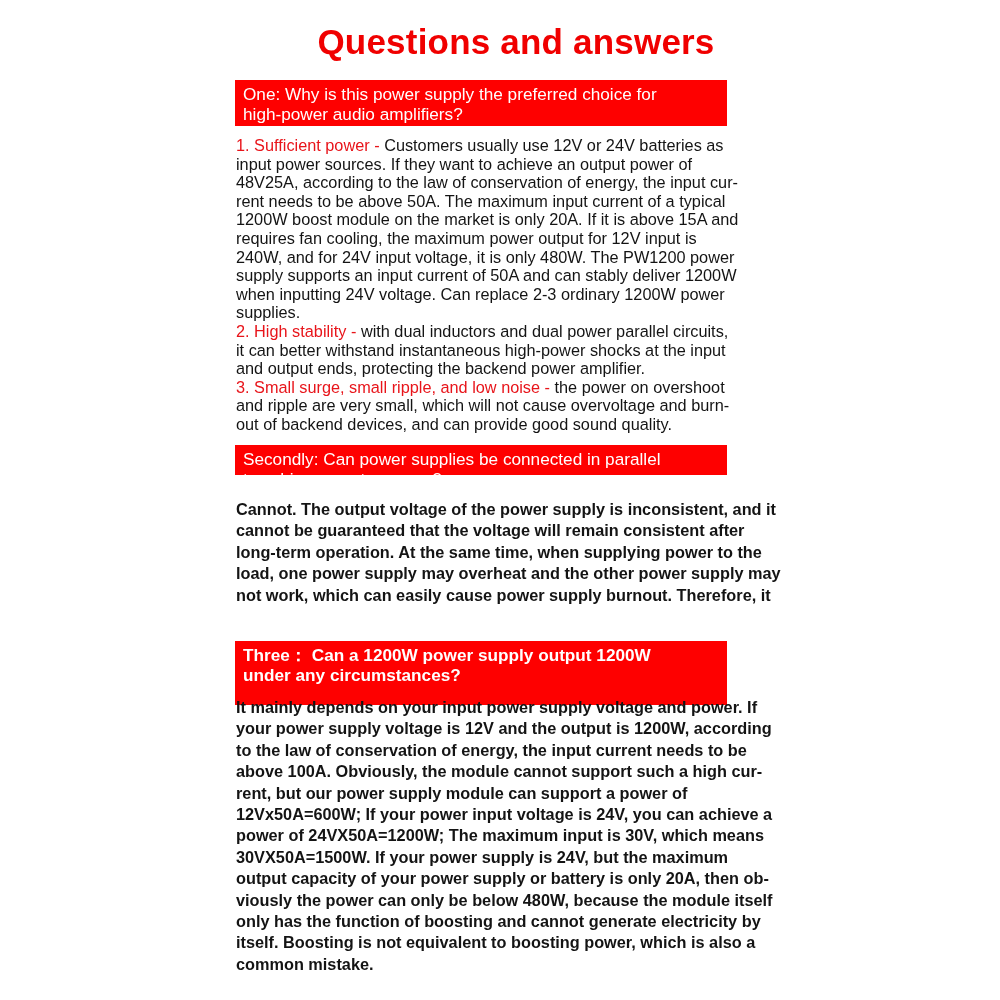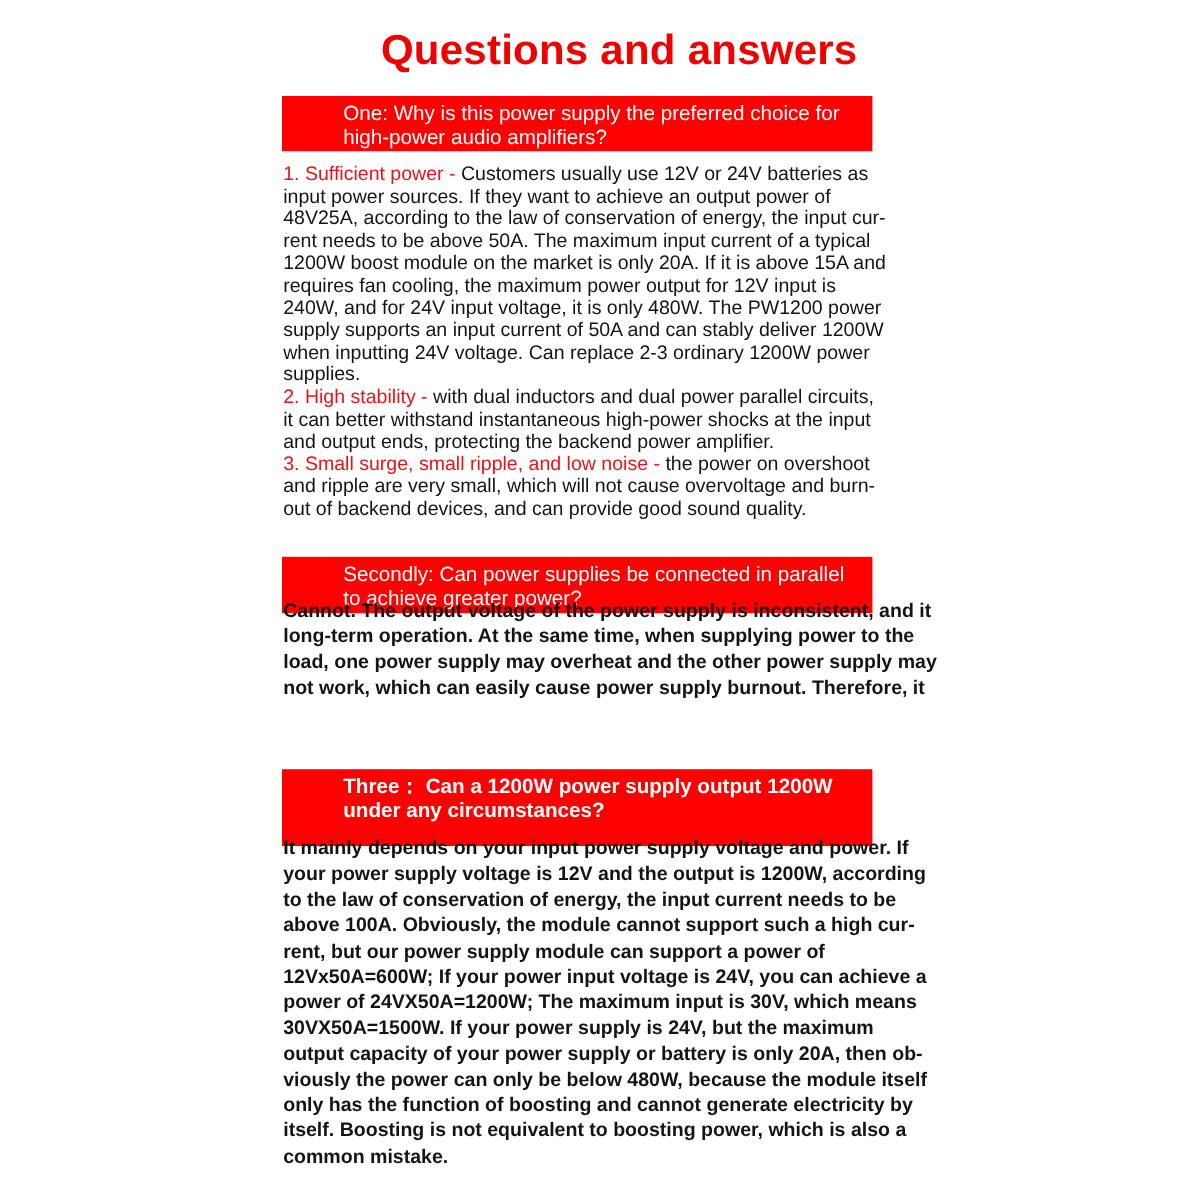--- a/index.html
+++ b/index.html
@@ -31,21 +31,21 @@
     position: absolute;
     left: 235px;
     width: 492px;
     background: #fe0000;
     color: #ffffff;
     font-size: 17.2px;
     line-height: 20px;
     padding: 4px 8px 4px 8px;
     box-sizing: border-box;
   }
-  .q-header span { display: block; white-space: nowrap; margin-left: 43px; }
+  .q-header span { display: block; white-space: nowrap; }
   .answer {
     position: absolute;
     left: 236px;
     width: 540px;
     font-size: 16.3px;
     color: #141414;
   }
   .answer .line {
     display: block;
     white-space: nowrap;
@@ -76,27 +76,28 @@
   <span class="line">when inputting 24V voltage. Can replace 2-3 ordinary 1200W power</span>
   <span class="line">supplies.</span>
   <span class="line"><span class="red">2. High stability - </span><span>with dual inductors and dual power parallel circuits,</span></span>
   <span class="line">it can better withstand instantaneous high-power shocks at the input</span>
   <span class="line">and output ends, protecting the backend power amplifier.</span>
   <span class="line"><span class="red">3. Small surge, small ripple, and low noise - </span><span>the power on overshoot</span></span>
   <span class="line">and ripple are very small, which will not cause overvoltage and burn-</span>
   <span class="line">out of backend devices, and can provide good sound quality.</span>
 </div>
 
-<div class="q-header" style="top:464px; height:47px;">
+<div class="q-header" style="top:445px; height:30px;">
   <span>Secondly: Can power supplies be connected in parallel</span>
   <span>to achieve greater power?</span>
 </div>
 
 <div class="answer a2" style="top:499px;">
   <span class="line">Cannot. The output voltage of the power supply is inconsistent, and it</span>
+  <span class="line">cannot be guaranteed that the voltage will remain consistent after</span>
   <span class="line">long-term operation. At the same time, when supplying power to the</span>
   <span class="line">load, one power supply may overheat and the other power supply may</span>
   <span class="line">not work, which can easily cause power supply burnout. Therefore, it</span>
 </div>
 
 <div class="q-header" style="top:641px; height:64px;font-weight:bold;">
   <span>Three： Can a 1200W power supply output 1200W</span>
   <span>under any  circumstances?</span>
 </div>
 

